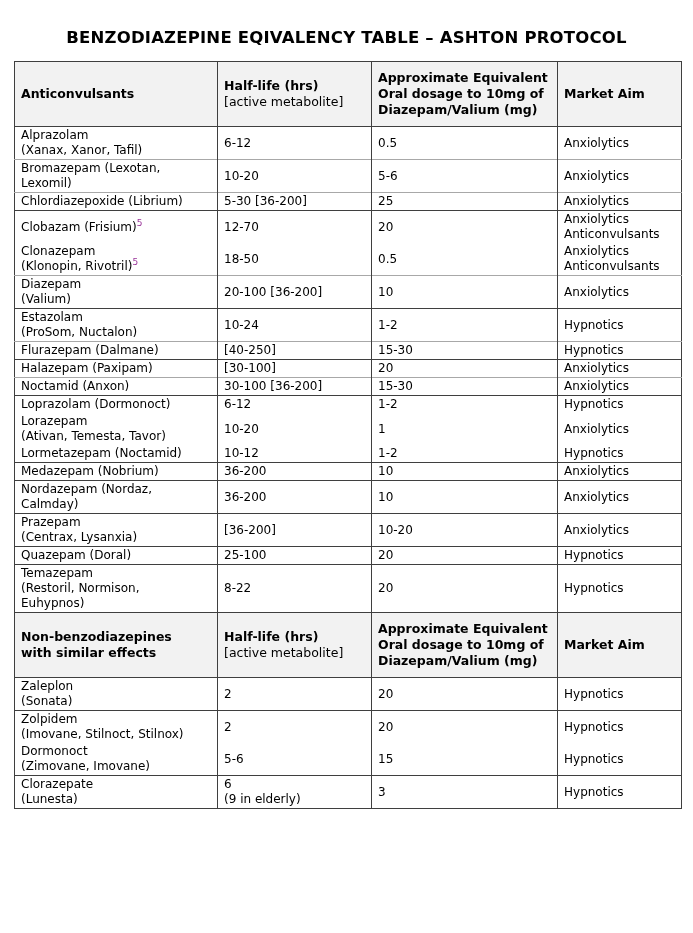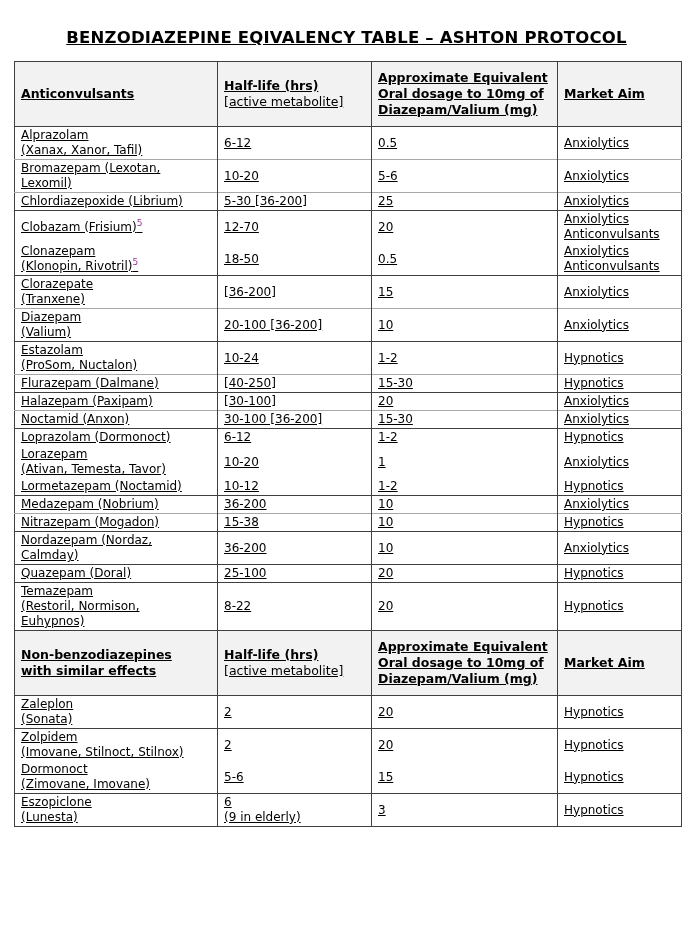--- a/index.html
+++ b/index.html
@@ -10,21 +10,20 @@
     height: 933px;
     font-family: "DejaVu Sans", "Liberation Sans", sans-serif;
     color: #000000;
     overflow: hidden;
   }
   .page {
     box-sizing: border-box;
     width: 693px;
     height: 933px;
     padding-top: 28px;
-    text-decoration: underline;
   }
   .page-title {
     font-size: 16.5px;
     font-weight: bold;
     text-align: center;
     margin: 0 0 14px 0;
     letter-spacing: 0.2px;
     white-space: nowrap;
   }
   table.equiv {
@@ -167,35 +166,20 @@
             <div>18-50</div>
           </td>
           <td>
             <div>0.5</div>
           </td>
           <td>
             <div>Anxiolytics</div>
             <div>Anticonvulsants</div>
           </td>
         </tr>
-        <tr class="group-start">
-          <td>
-            <div>Clorazepate</div>
-            <div>(Tranxene)</div>
-          </td>
-          <td>
-            <div>[36-200]</div>
-          </td>
-          <td>
-            <div>15</div>
-          </td>
-          <td>
-            <div>Anxiolytics</div>
-          </td>
-        </tr>
         <tr class="inner-row">
           <td>
             <div>Diazepam</div>
             <div>(Valium)</div>
           </td>
           <td>
             <div>20-100 [36-200]</div>
           </td>
           <td>
             <div>10</div>
@@ -311,44 +295,45 @@
           <td>
             <div>36-200</div>
           </td>
           <td>
             <div>10</div>
           </td>
           <td>
             <div>Anxiolytics</div>
           </td>
         </tr>
-        <tr class="inner-row">
-          <td>
-            <div>Nitrazepam (Mogadon)</div>
-          </td>
-          <td>
-            <div>15-38</div>
-          </td>
-          <td>
-            <div>10</div>
-          </td>
-          <td>
-            <div>Hypnotics</div>
-          </td>
-        </tr>
         <tr class="group-start">
           <td>
             <div>Nordazepam (Nordaz,</div>
             <div>Calmday)</div>
           </td>
           <td>
             <div>36-200</div>
           </td>
           <td>
             <div>10</div>
+          </td>
+          <td>
+            <div>Anxiolytics</div>
+          </td>
+        </tr>
+        <tr class="group-start">
+          <td>
+            <div>Prazepam</div>
+            <div>(Centrax, Lysanxia)</div>
+          </td>
+          <td>
+            <div>[36-200]</div>
+          </td>
+          <td>
+            <div>10-20</div>
           </td>
           <td>
             <div>Anxiolytics</div>
           </td>
         </tr>
         <tr class="group-start">
           <td>
             <div>Quazepam (Doral)</div>
           </td>
           <td>
@@ -435,21 +420,21 @@
           </td>
           <td>
             <div>15</div>
           </td>
           <td>
             <div>Hypnotics</div>
           </td>
         </tr>
         <tr class="group-start">
           <td>
-            <div>Eszopiclone</div>
+            <div>Clorazepate</div>
             <div>(Lunesta)</div>
           </td>
           <td>
             <div>6</div>
             <div>(9 in elderly)</div>
           </td>
           <td>
             <div>3</div>
           </td>
           <td>

